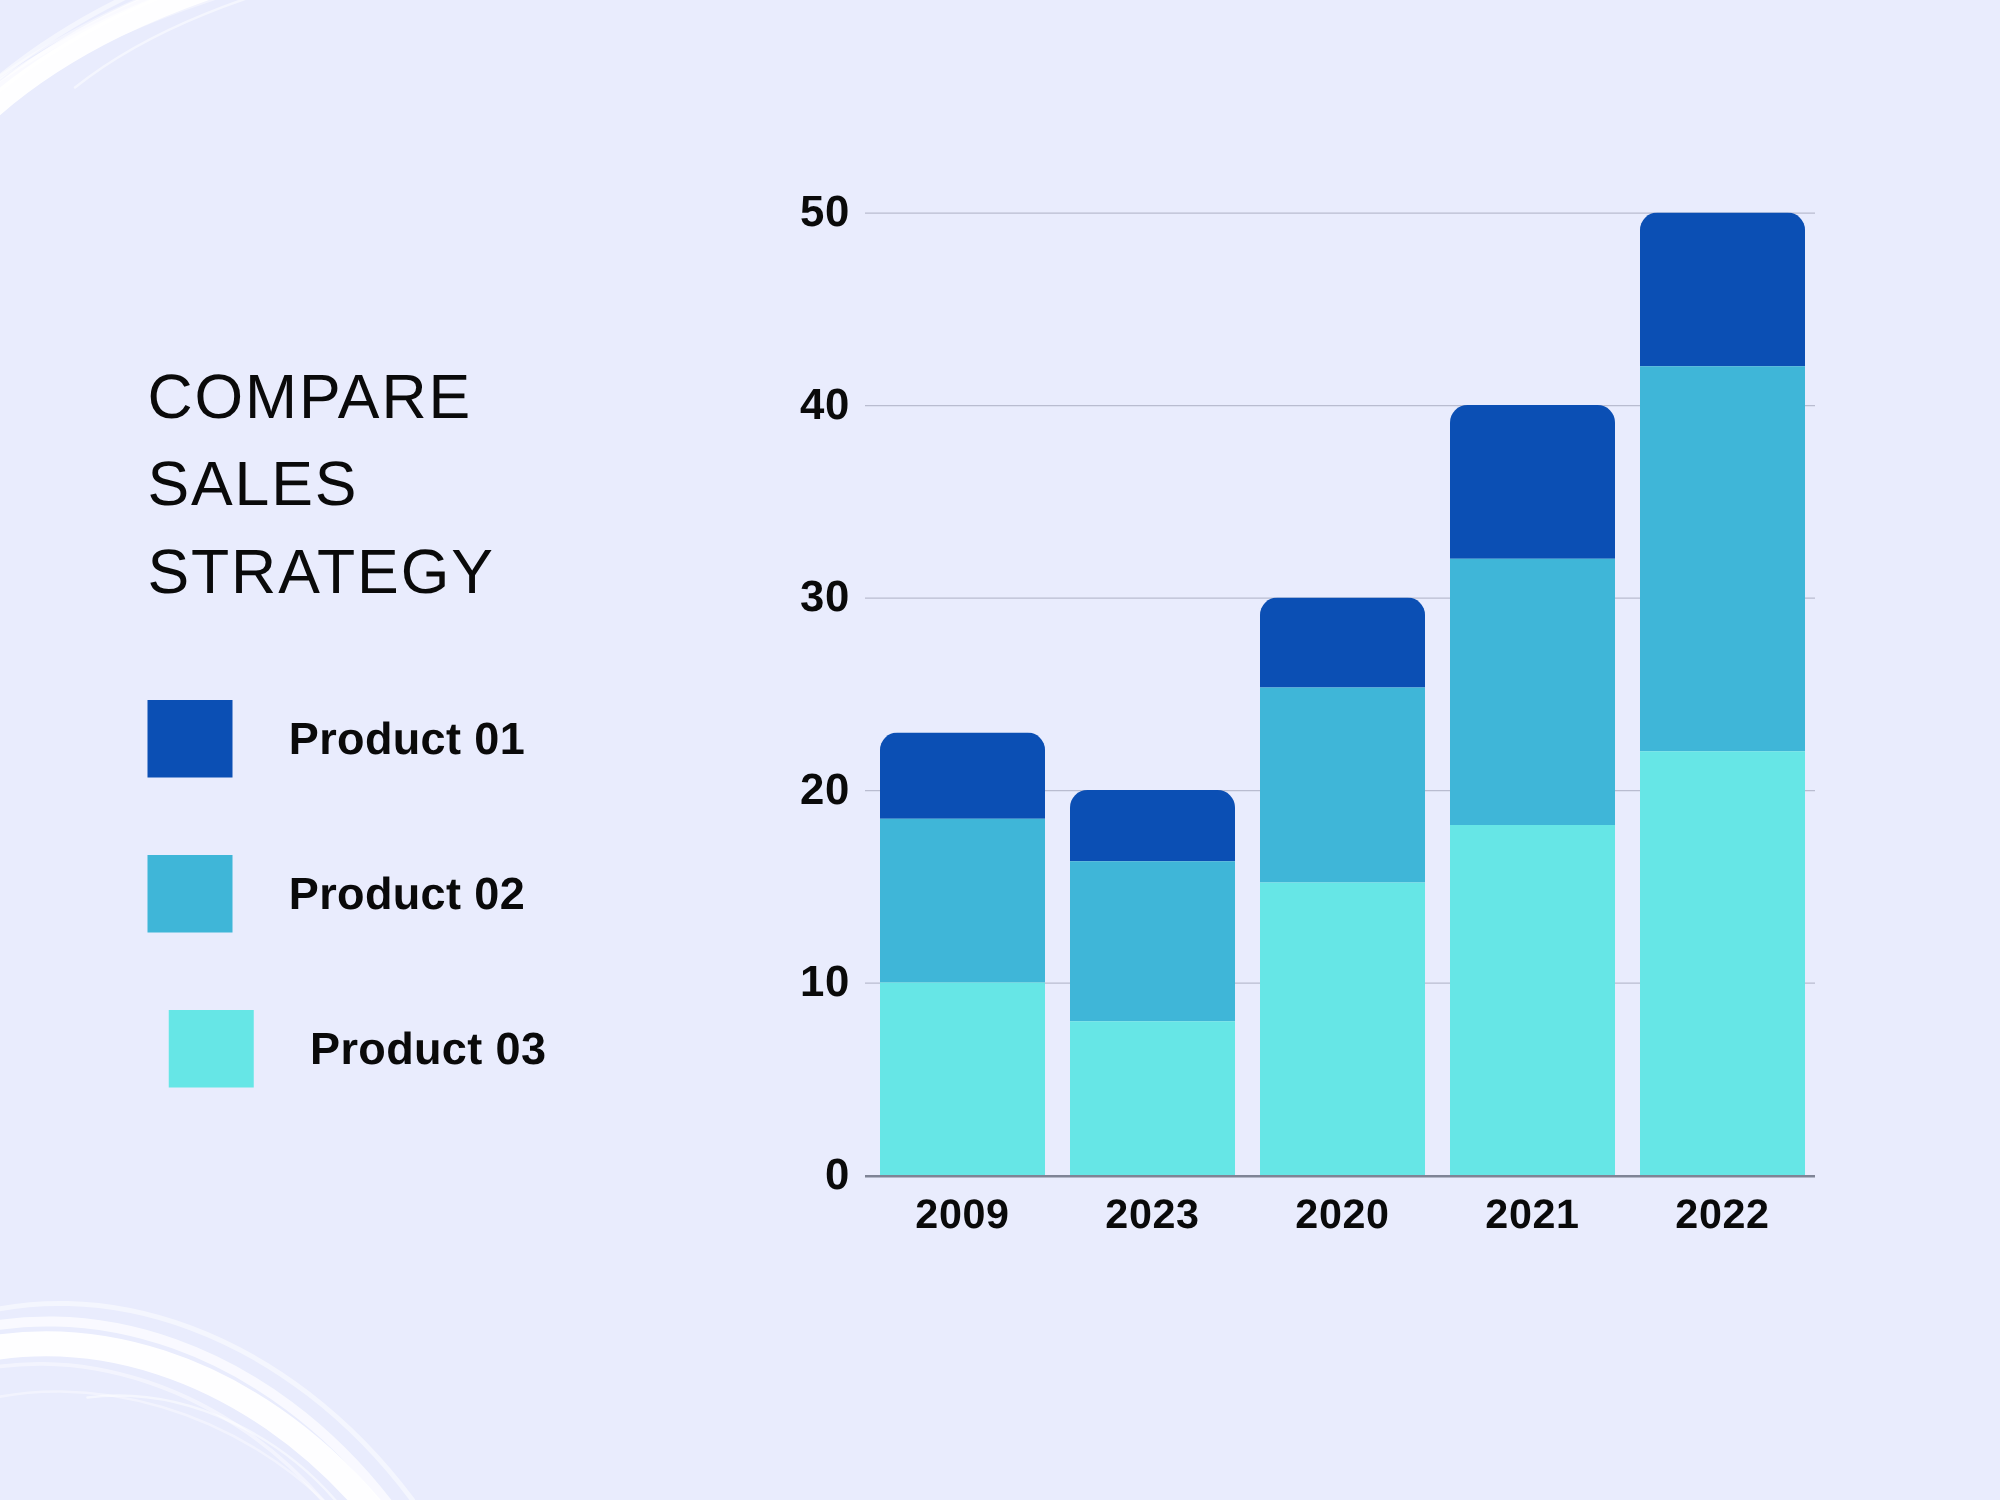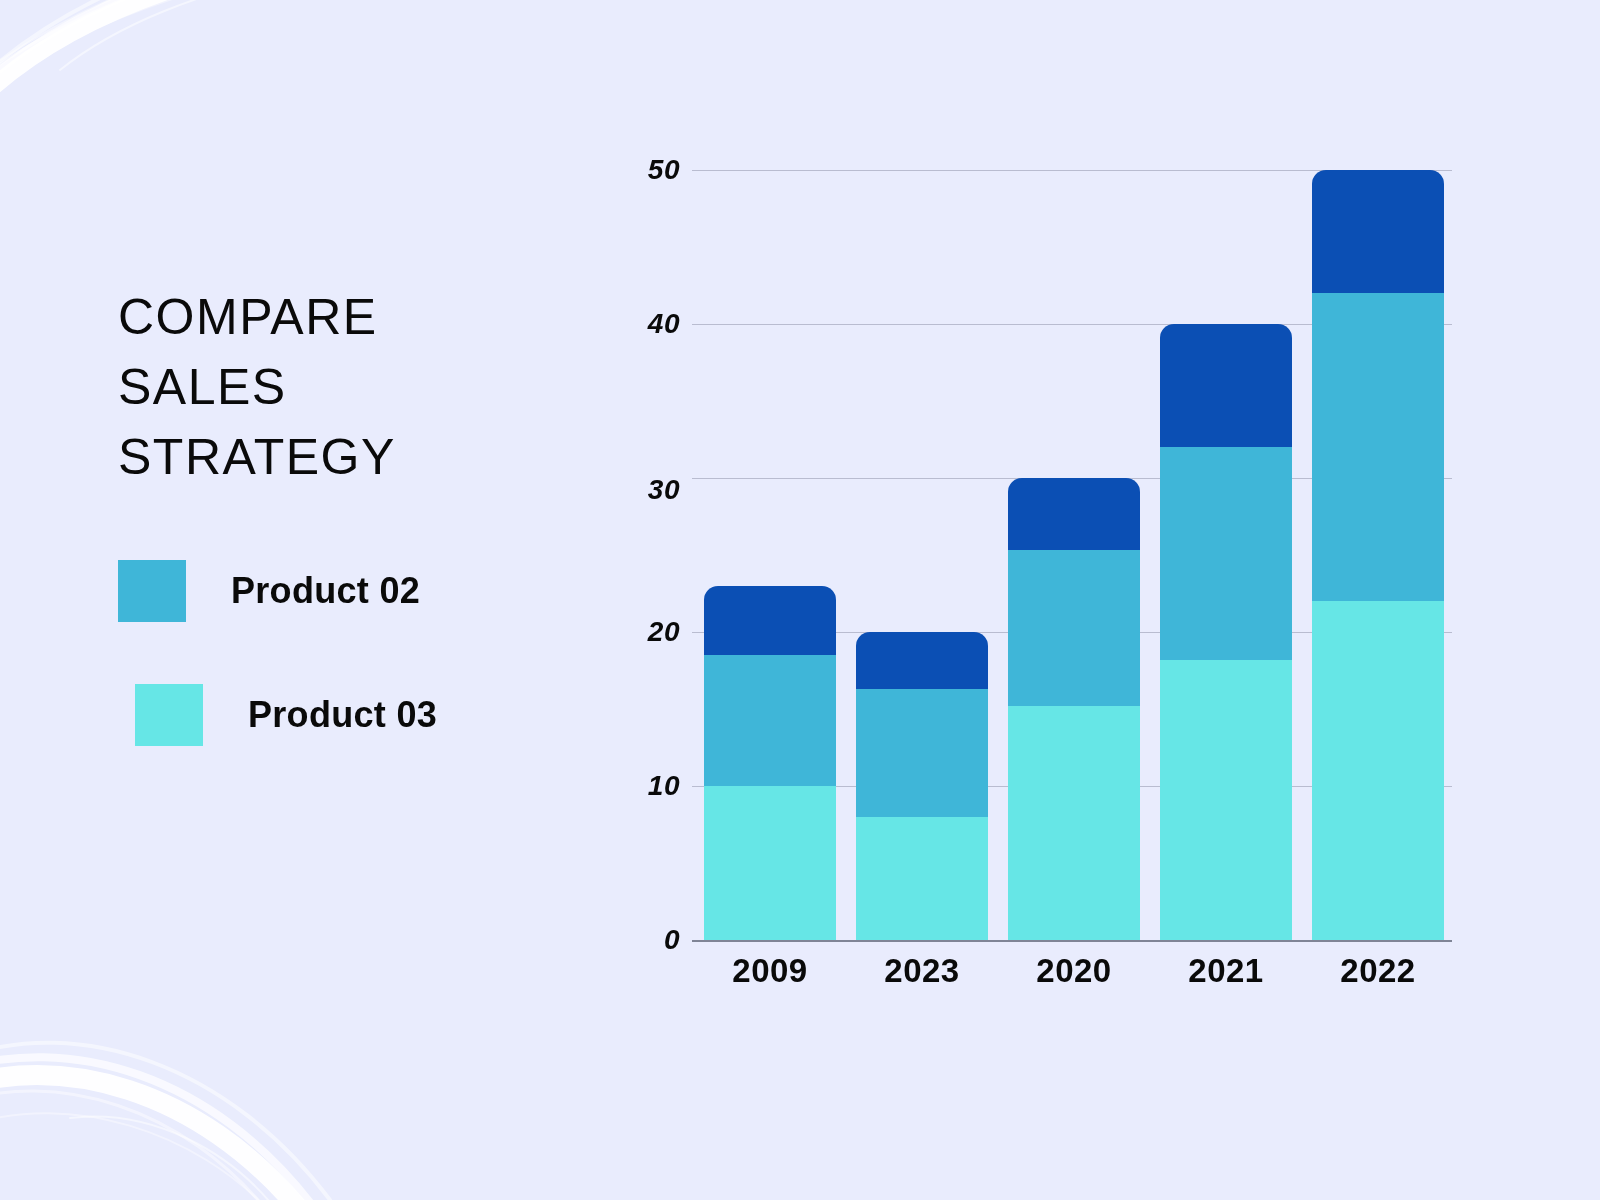--- a/index.html
+++ b/index.html
@@ -77,26 +77,25 @@
     position: absolute;
     left: 0;
     top: 0;
     width: 58px;
     height: 770px;
   }
   .y-tick {
     position: absolute;
     right: 0;
     transform: translateY(-50%);
-    font-size: 28px;
+    font-size: 35px;
     font-weight: bold;
     color: #0a0a0a;
     text-align: right;
     letter-spacing: 0.5px;
-    font-style: italic;
   }
   .plot {
     position: absolute;
     left: 70px;
     top: 0;
     right: 30px;
     height: 770px;
   }
   .gridlines {
     position: absolute;
@@ -184,35 +183,39 @@
       <path d="M-30,1125 C70,1092 195,1130 272,1214" stroke-width="2" opacity="0.4"></path>
     </g>
   </svg>
 </div>
 
 <div class="left-panel">
   <h1 class="chart-title">COMPARE SALES STRATEGY</h1>
 
   <div class="legend">
     <div class="legend-item">
+      <span class="legend-swatch" style="background:#0b4fb4"></span>
+      <span class="legend-label">Product 01</span>
+    </div>
+    <div class="legend-item">
       <span class="legend-swatch" style="background:#3fb6d8"></span>
       <span class="legend-label">Product 02</span>
     </div>
     <div class="legend-item">
       <span class="legend-swatch" style="background:#66e6e6"></span>
       <span class="legend-label">Product 03</span>
     </div>
   </div>
 </div>
 
 <div class="chart-wrap">
   <div class="y-axis" id="y-axis">
       <div class="y-tick" style="top: 0px;">50</div>
       <div class="y-tick" style="top: 154px;">40</div>
-      <div class="y-tick" style="top: 308px; margin-top: 12px;">30</div>
+      <div class="y-tick" style="top: 308px;">30</div>
       <div class="y-tick" style="top: 462px;">20</div>
       <div class="y-tick" style="top: 616px;">10</div>
       <div class="y-tick" style="top: 770px;">0</div>
     </div>
   <div class="plot">
     <div class="gridlines" id="gridlines">
         <div class="gridline" style="top: 0px;"></div>
         <div class="gridline" style="top: 154px;"></div>
         <div class="gridline" style="top: 308px;"></div>
         <div class="gridline" style="top: 462px;"></div>

